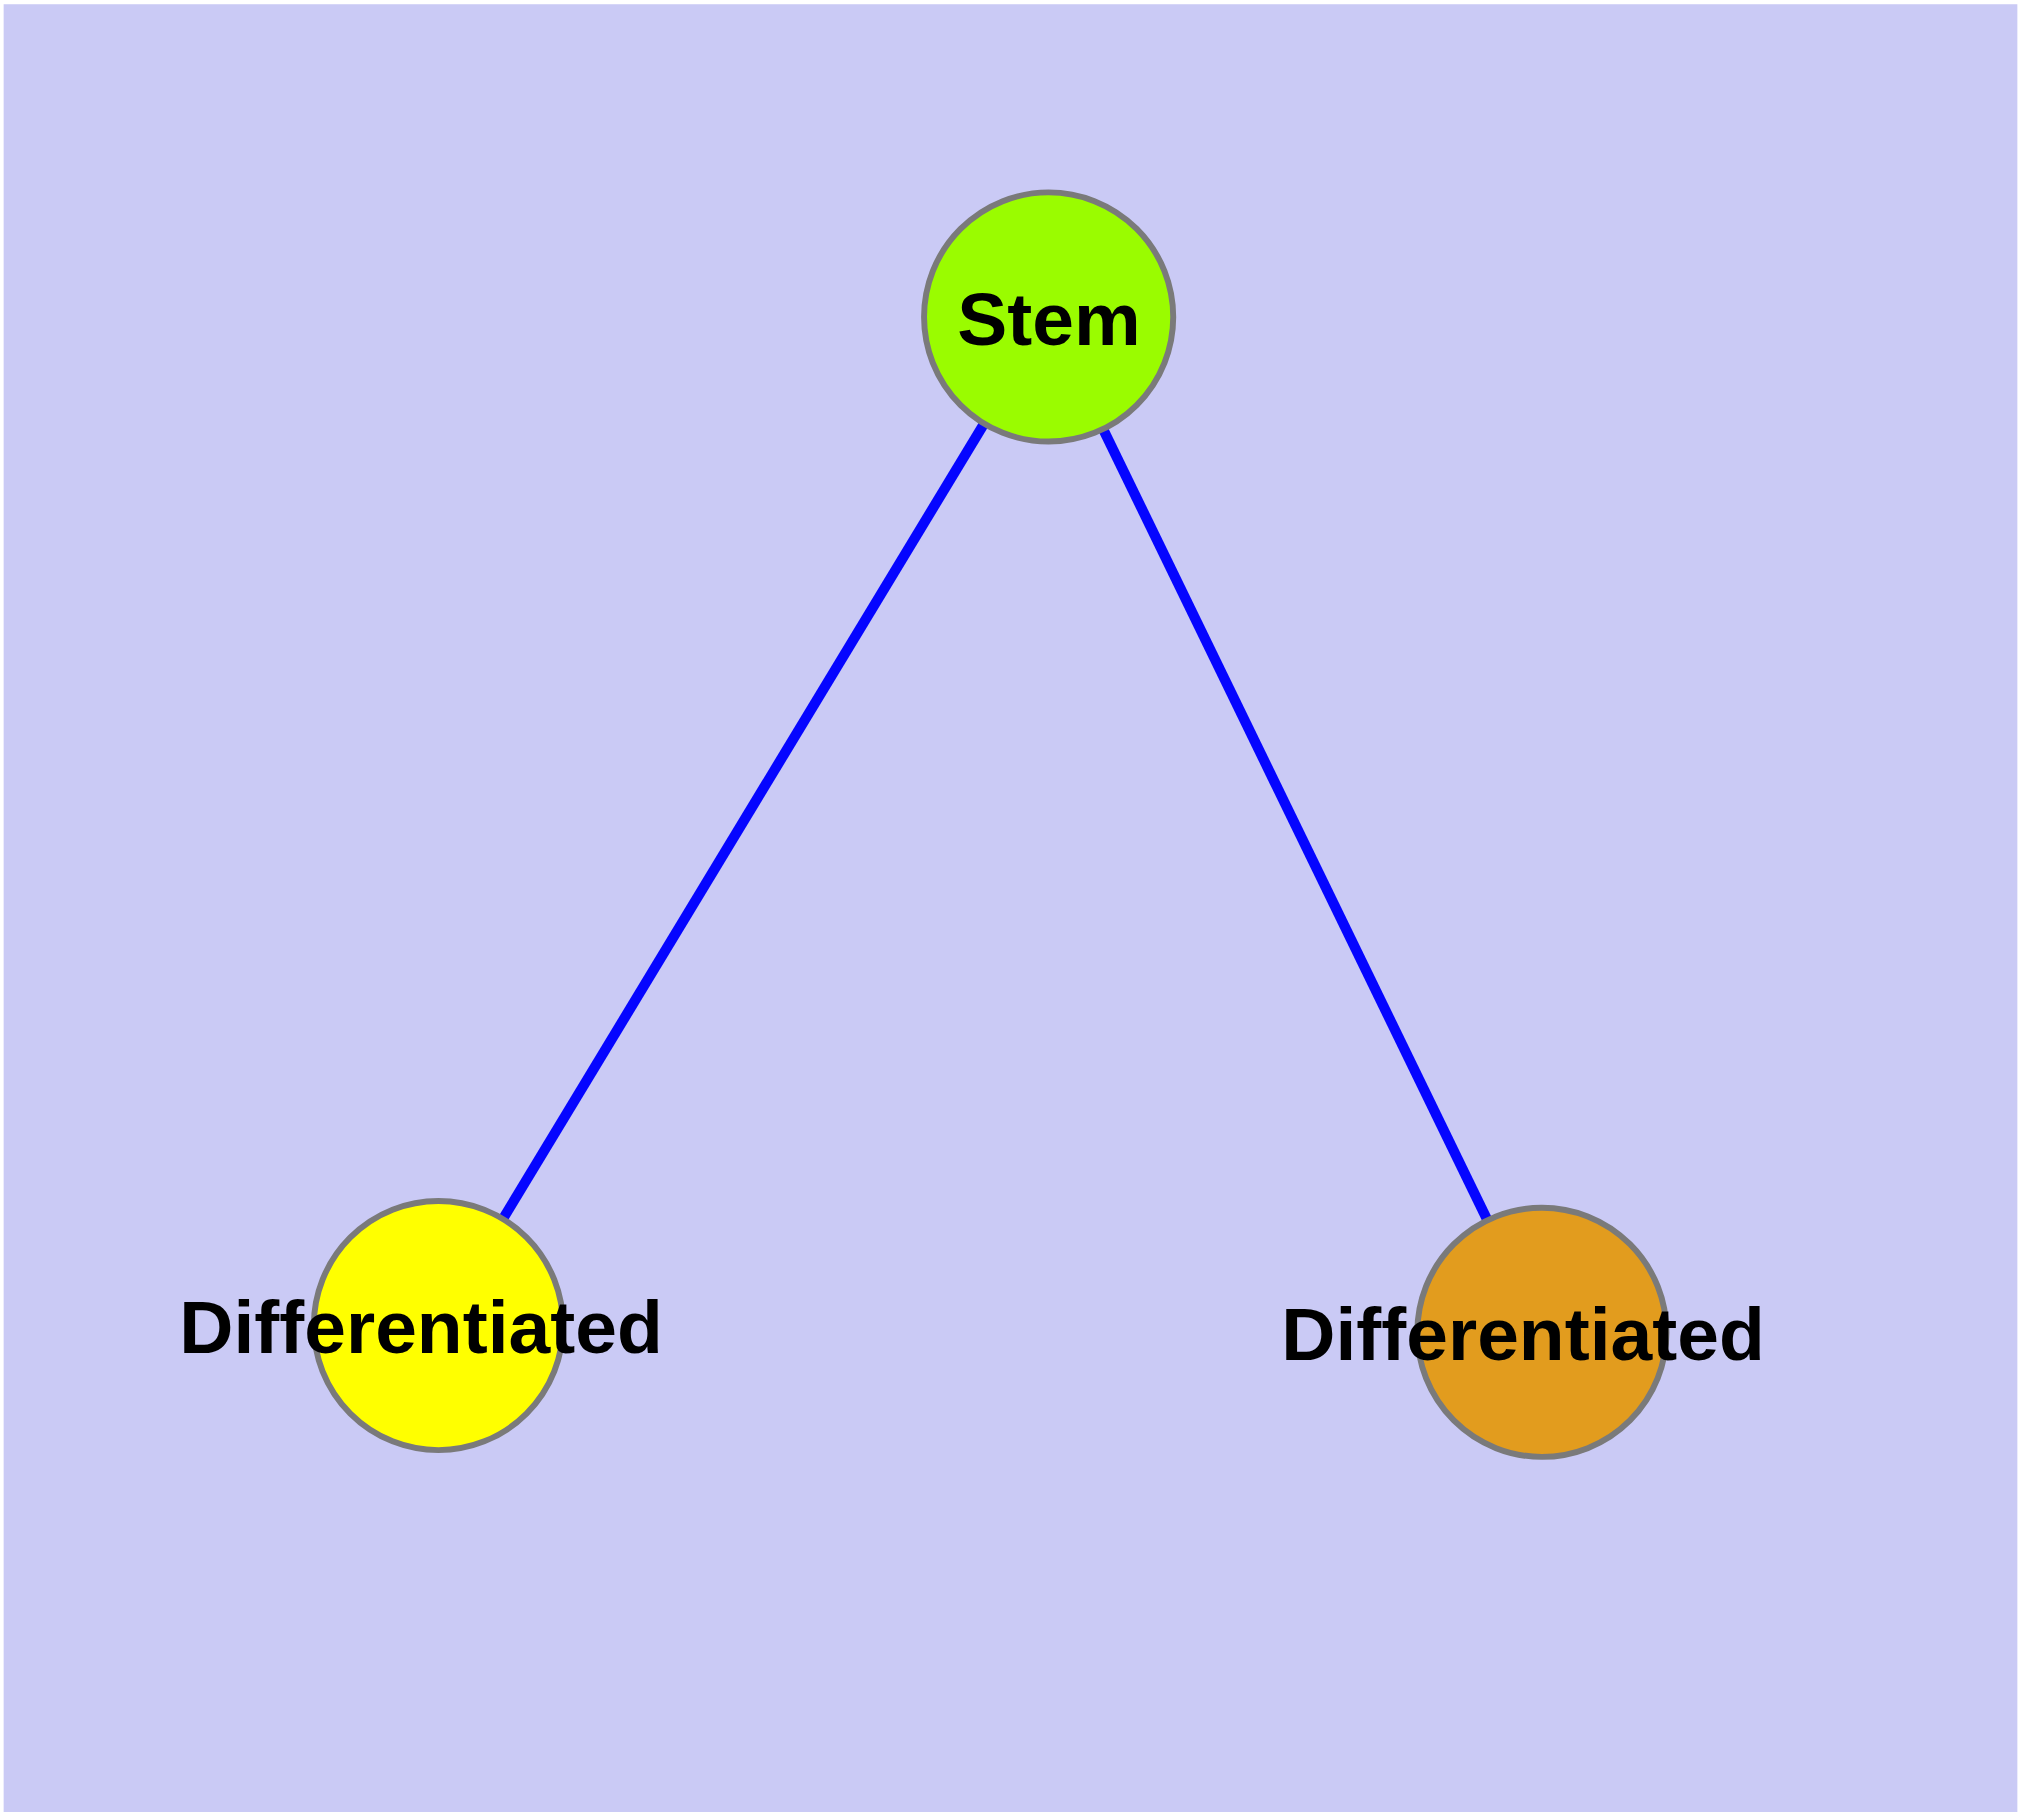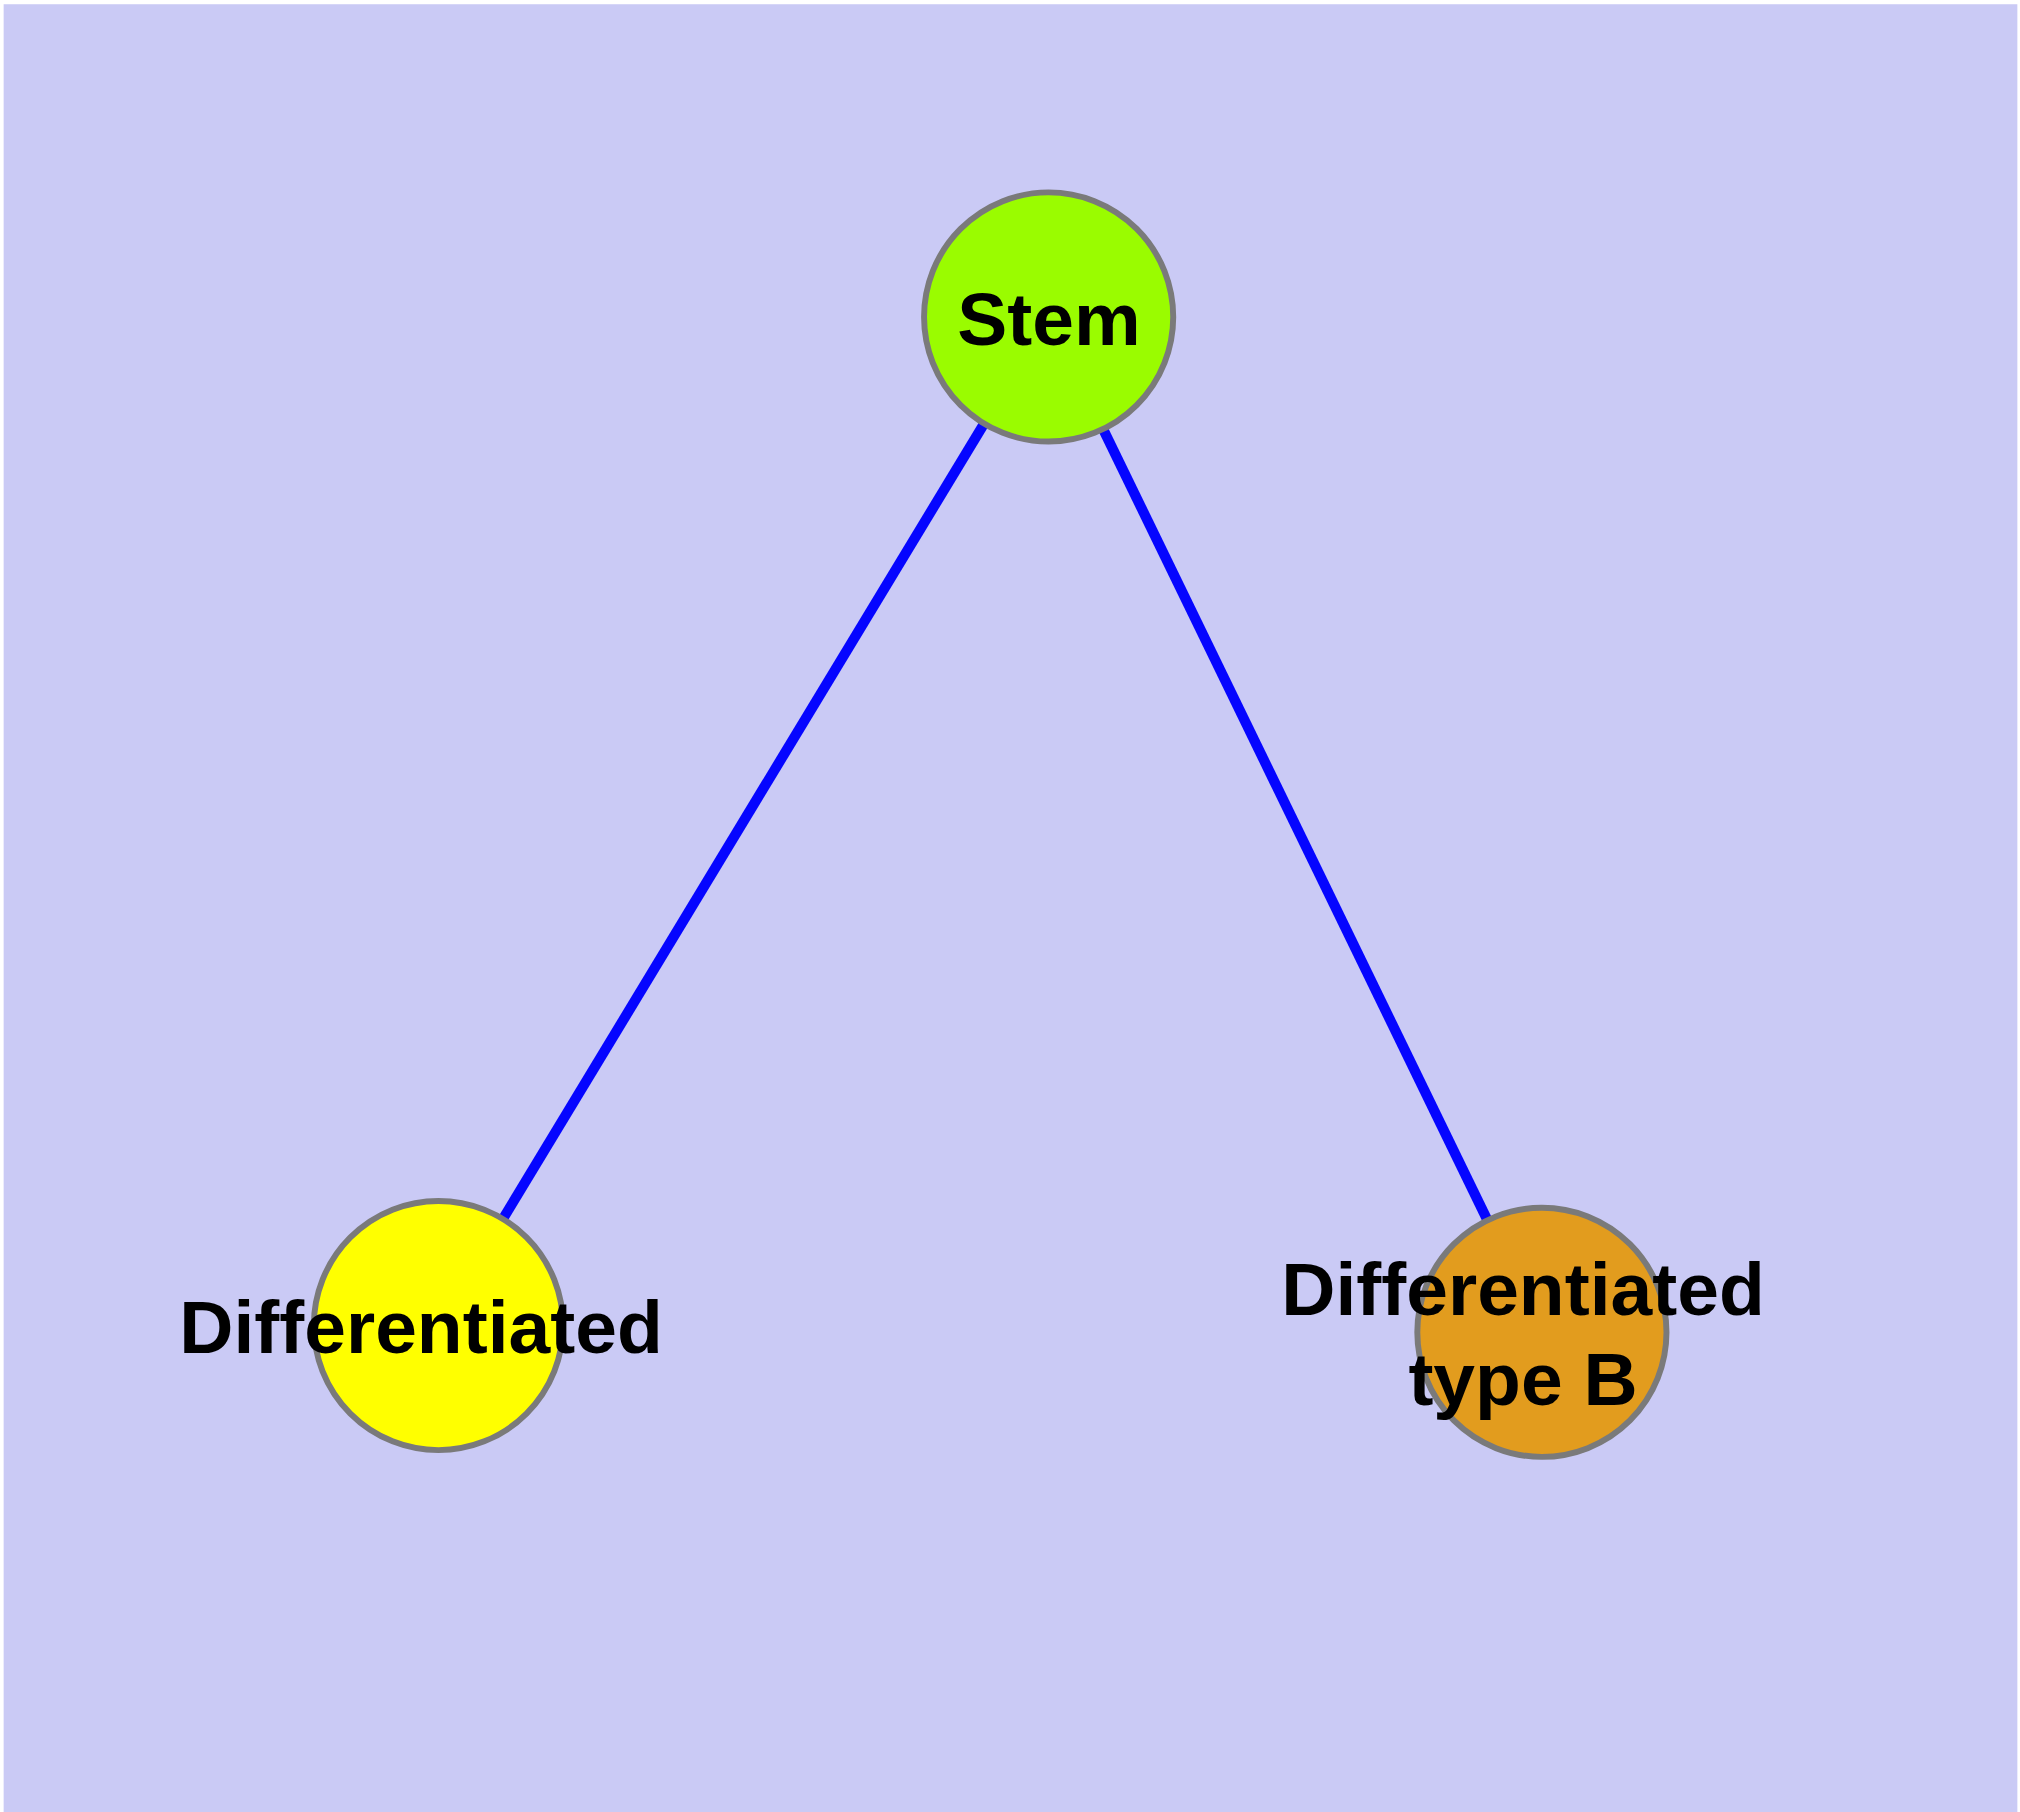--- a/index.html
+++ b/index.html
@@ -51,16 +51,15 @@
   </svg>
 
   <div class="node-label" style="left:1049px; top:319px;">Stem</div>
 
   <div class="node-label" style="left:421px; top:1327px;">
     <div>Differentiated</div>
   </div>
 
   <div class="node-label" style="left:1523px; top:1334px;">
     <div>Differentiated</div>
-    <div>type B</div>
   </div>
 </div>
 
 
 </body></html>

